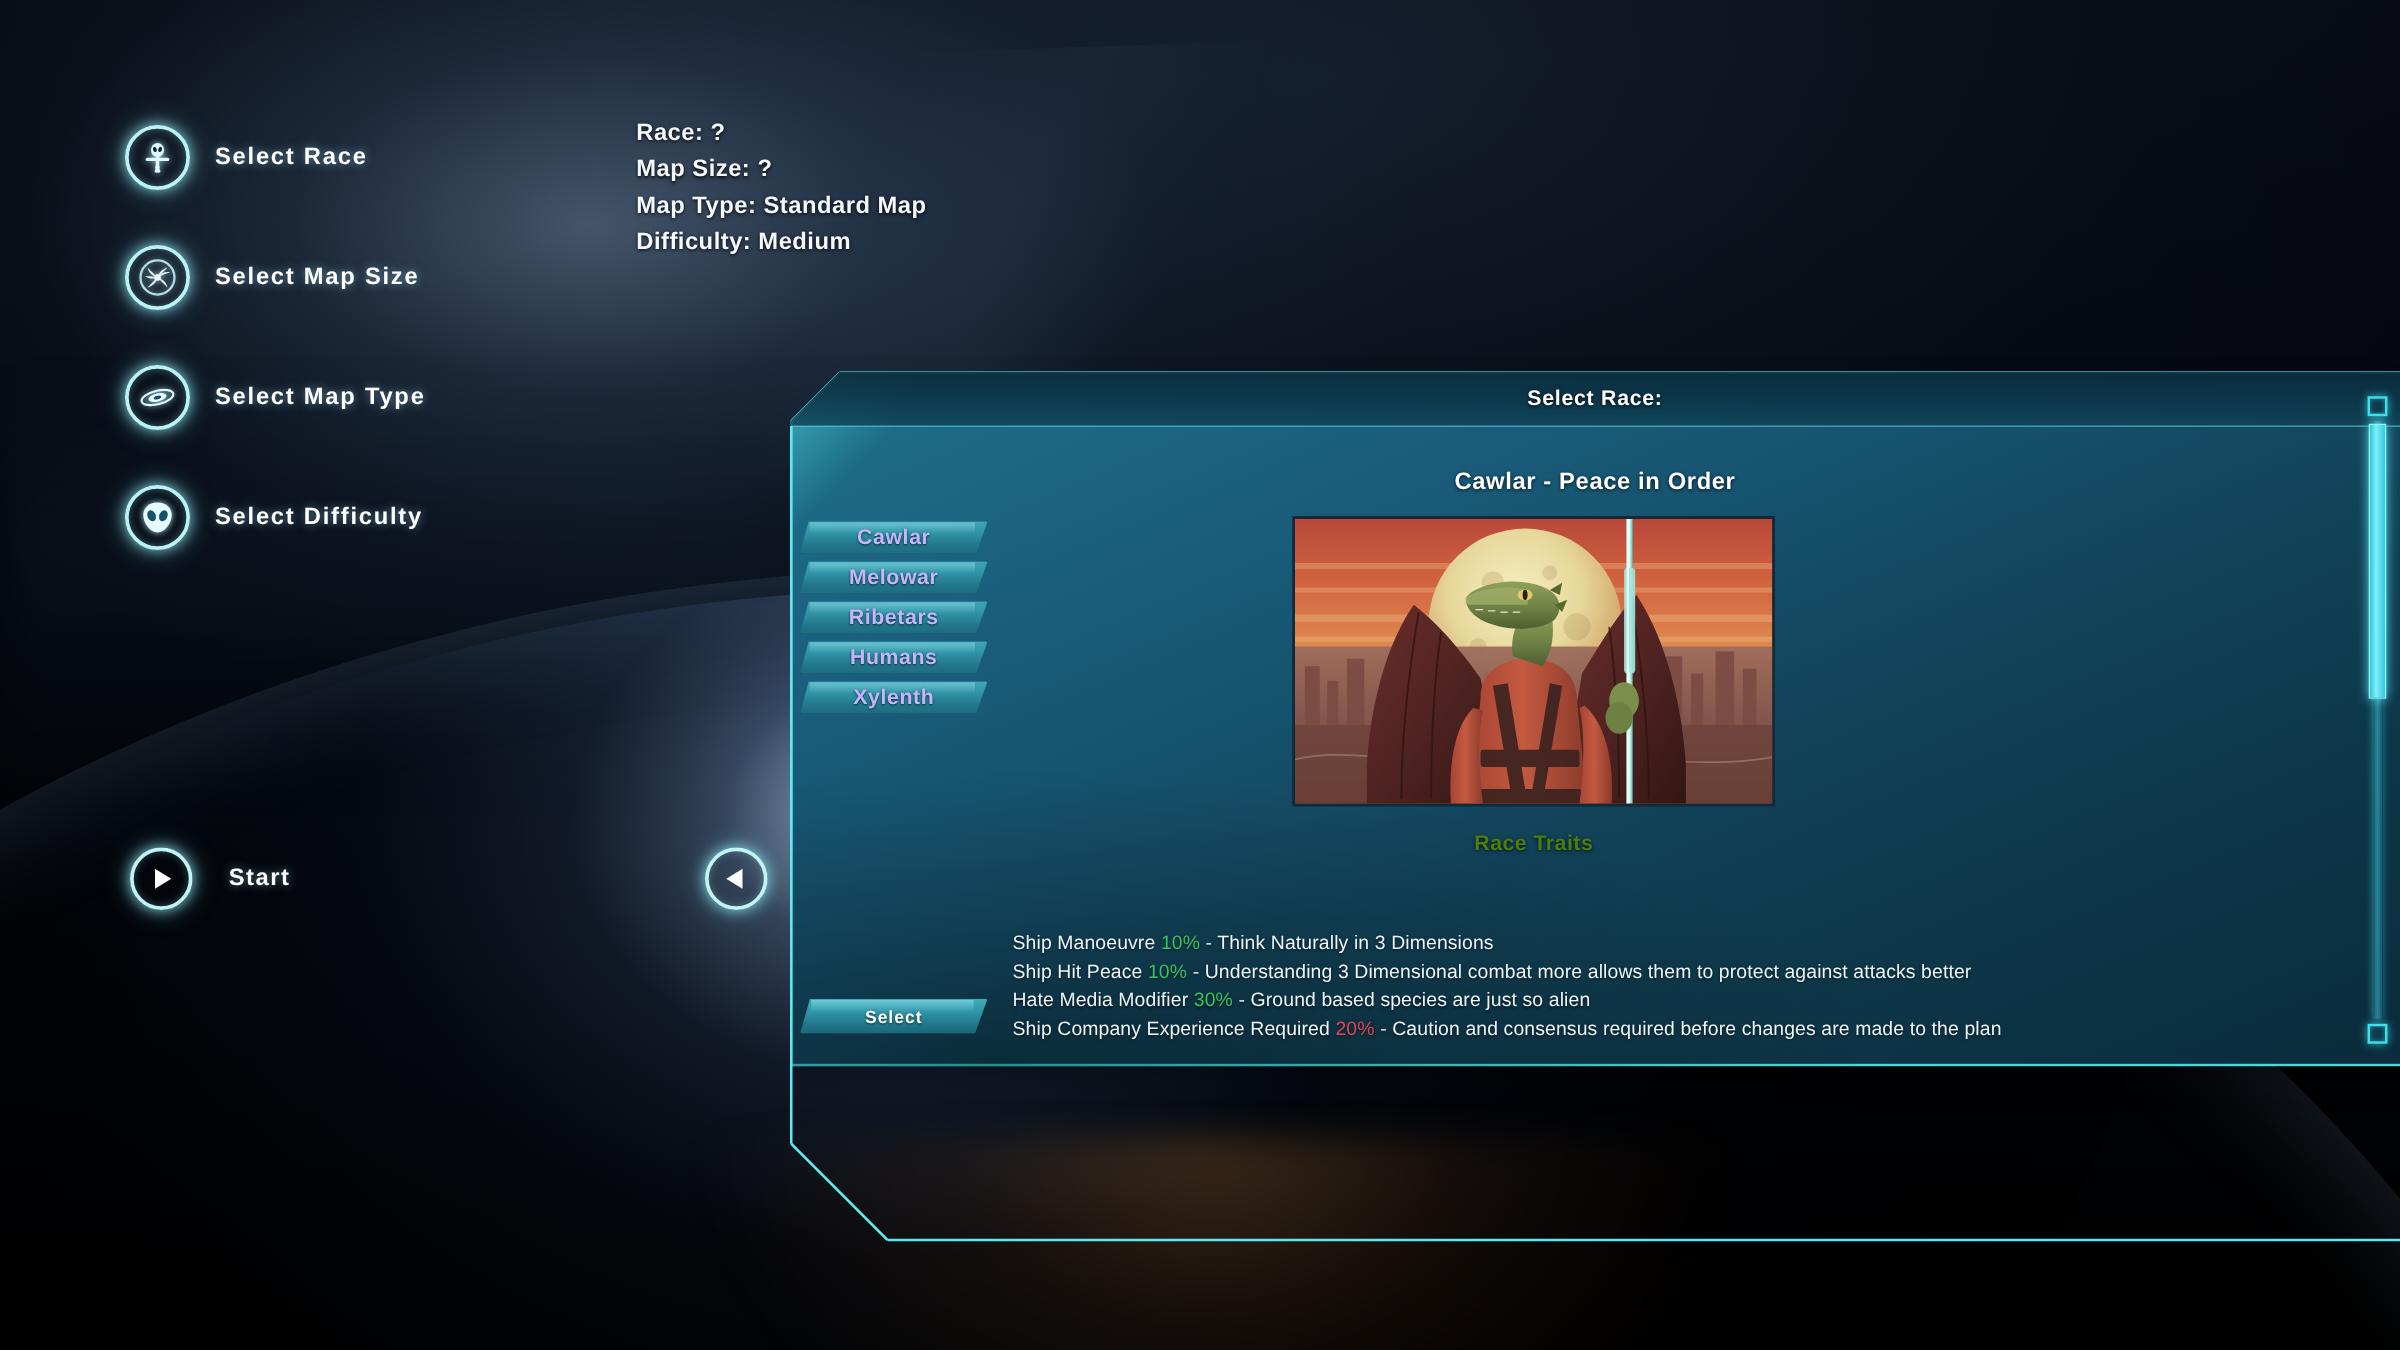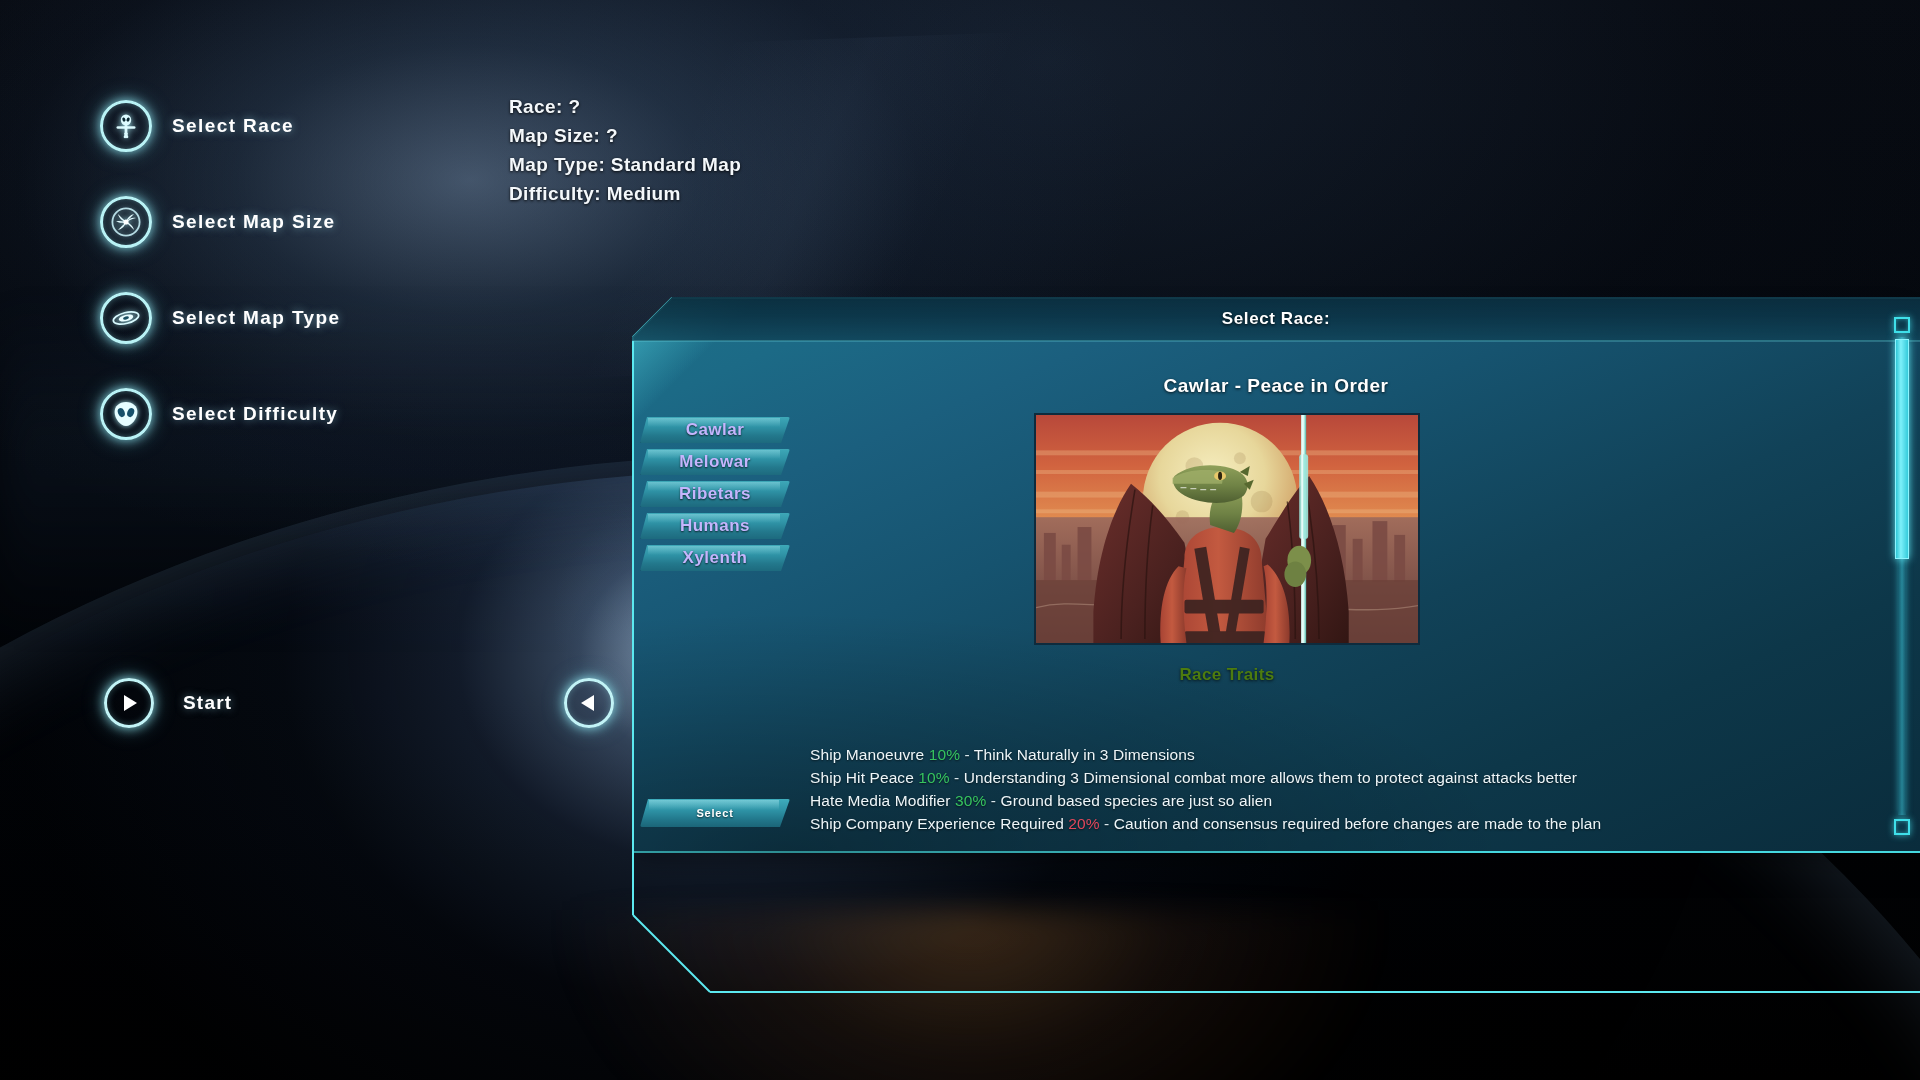--- a/index.html
+++ b/index.html
@@ -293,21 +293,21 @@
   }
   .select-btn-bg::after {
     content: "";
     position: absolute;
     left: 9px; top: 1px; right: 11px; height: 10px;
     background: linear-gradient(180deg, rgba(200,248,253,0.38), rgba(255,255,255,0));
   }
   .select-btn-label {
     position: absolute; inset: 0;
     display: flex; align-items: center; justify-content: center;
-    color: #fff; font-size: 11px; font-weight: 700; letter-spacing: 0.8px;
+    color: #fff; font-size: 14px; font-weight: 700; letter-spacing: 0.8px;
     text-shadow: 0 1px 2px rgba(0,0,0,0.65);
   }
 
   
   .portrait {
     position: absolute;
     left: 402px;
     top: 116px;
     width: 386px;
     height: 232px;

